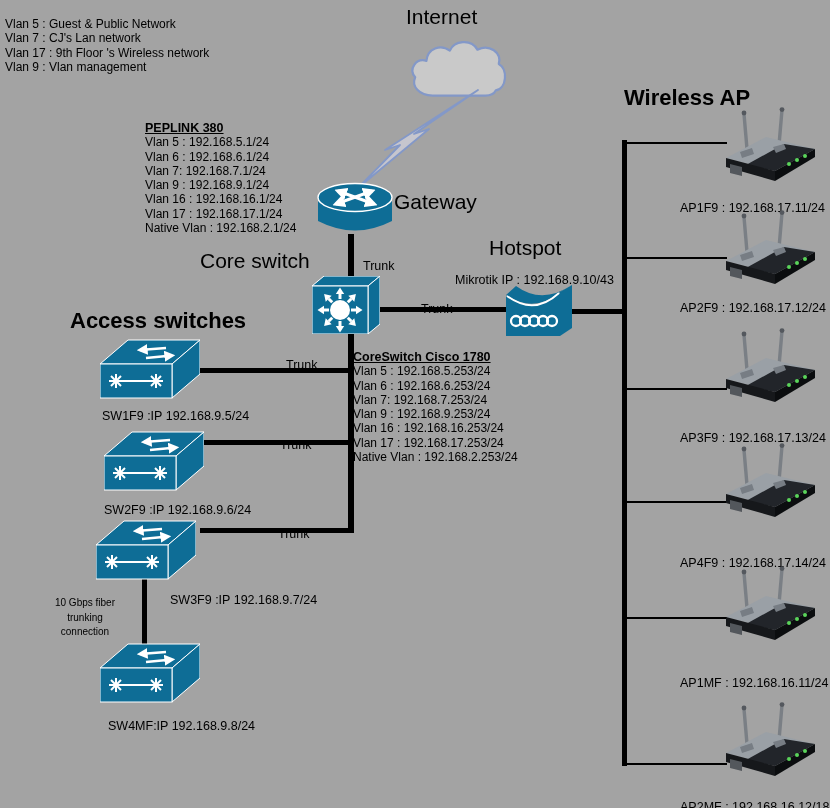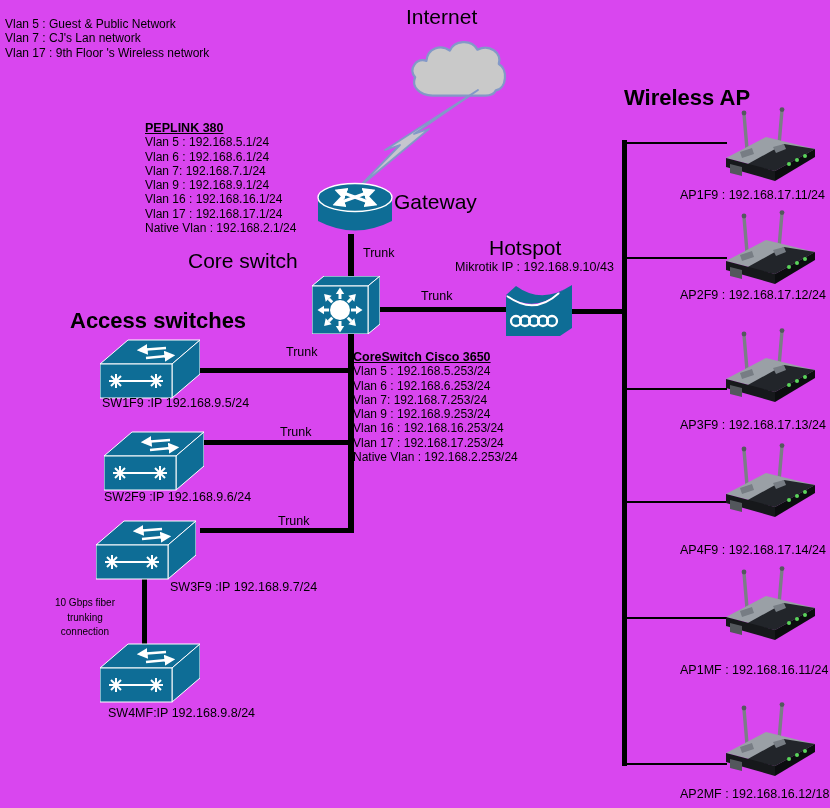--- a/index.html
+++ b/index.html
@@ -1,22 +1,22 @@
 <!DOCTYPE html>
 <html><head>
 <meta charset="utf-8">
 <style>
   html,body{margin:0;padding:0;background:#fff;}
-  #canvas{position:relative;width:830px;height:808px;background:#d946ef;overflow:hidden;
+  #canvas{position:relative;width:830px;height:808px;background:#a3a3a3;overflow:hidden;
           font-family:"Liberation Sans",sans-serif;color:#000;}
   .ln{position:absolute;background:#000;}
   .stub{position:absolute;background:#000;height:2px;}
   .h{position:absolute;font-weight:normal;font-size:21px;white-space:nowrap;}
   .h2{position:absolute;font-weight:bold;font-size:22px;white-space:nowrap;}
-  .small{position:absolute;font-size:12.5px;white-space:nowrap;}
+  .small{position:absolute;font-size:12.5px;white-space:nowrap;margin-top:13px;}
   .info{position:absolute;font-size:12px;line-height:14.3px;white-space:nowrap;}
   .utitle{font-weight:bold;text-decoration:underline;font-size:12.5px;}
   .dev{position:absolute;}
   .fiber{position:absolute;font-size:10px;line-height:14.5px;text-align:center;width:100px;}
 </style>
 </head>
 <body>
 
 <svg style="position:absolute;width:0;height:0" aria-hidden="true">
   <defs>
@@ -77,20 +77,21 @@
   <div class="stub" style="left:625px;top:257px;width:102px"></div>
   <div class="stub" style="left:625px;top:388px;width:102px"></div>
   <div class="stub" style="left:625px;top:501px;width:102px"></div>
   <div class="stub" style="left:625px;top:617px;width:102px"></div>
   <div class="stub" style="left:625px;top:763px;width:102px"></div>
 
   <div class="info" style="left:5px;top:17px">
     <div>Vlan 5 : Guest &amp; Public Network</div>
     <div>Vlan 7 : CJ's Lan network</div>
     <div>Vlan 17 : 9th Floor 's Wireless network</div>
+    <div>Vlan 9 : Vlan management</div>
   </div>
 
   <div class="h" style="left:406px;top:5px">Internet</div>
   <svg class="dev" style="left:406px;top:33px" width="102" height="70" viewBox="0 0 100 68">
     <path d="M78 61 H26 C13 61 5 52 9 43 C2 35 10 24 20 27 C21 15 34 10 43 17 C47 7 64 5 70 16 C82 10 94 19 91 30 C100 35 99 54 88 56 C86 60 82 61 78 61 Z" fill="#c9c9c9" stroke="#8398c8" stroke-width="2.2" stroke-linejoin="round"></path>
   </svg>
   <svg class="dev" style="left:354px;top:88px" width="130" height="104" viewBox="0 0 130 104">
     <polygon points="124,2 60,46 75,41 4,100 46,57 31,62" fill="#c6c6ce" stroke="#8398c8" stroke-width="1.8" stroke-linejoin="round"></polygon>
   </svg>
 
@@ -106,21 +107,21 @@
     <div class="utitle">PEPLINK 380</div>
     <div>Vlan 5 : 192.168.5.1/24</div>
     <div>Vlan 6 : 192.168.6.1/24</div>
     <div>Vlan 7: 192.168.7.1/24</div>
     <div>Vlan 9 : 192.168.9.1/24</div>
     <div>Vlan 16 : 192.168.16.1/24</div>
     <div>Vlan 17 : 192.168.17.1/24</div>
     <div>Native Vlan : 192.168.2.1/24</div>
   </div>
 
-  <div class="h" style="left:188px;top:249px">Core switch</div>
+  <div class="h" style="left:200px;top:249px">Core switch</div>
   <div class="small" style="left:363px;top:246px">Trunk</div>
   <svg class="dev" style="left:312px;top:276px" width="68" height="58" viewBox="0 0 68 58">
     <polygon points="0,10 12,0 68,0 56,10" fill="#0e6d96" stroke="#fff" stroke-width="1"></polygon>
     <polygon points="56,10 68,0 68,48 56,58" fill="#0e6d96" stroke="#fff" stroke-width="1"></polygon>
     <rect x="0" y="10" width="56" height="48" fill="#0e6d96" stroke="#fff" stroke-width="1"></rect>
     <circle cx="28" cy="34" r="10" fill="#fff"></circle>
     <g id="csa">
         <line x1="28" y1="23" x2="28" y2="18" stroke="#fff" stroke-width="3"></line>
         <polygon points="23.8,18 32.2,18 28,11.5" fill="#fff"></polygon>
       </g>
@@ -128,21 +129,21 @@
     <use href="#csa" transform="rotate(90,28,34)"></use>
     <use href="#csa" transform="rotate(135,28,34)"></use>
     <use href="#csa" transform="rotate(180,28,34)"></use>
     <use href="#csa" transform="rotate(225,28,34)"></use>
     <use href="#csa" transform="rotate(270,28,34)"></use>
     <use href="#csa" transform="rotate(315,28,34)"></use>
   </svg>
   <div class="small" style="left:421px;top:289px">Trunk</div>
 
   <div class="info" style="left:353px;top:350px">
-    <div class="utitle">CoreSwitch Cisco 3650</div>
+    <div class="utitle">CoreSwitch Cisco 1780</div>
     <div>Vlan 5 : 192.168.5.253/24</div>
     <div>Vlan 6 : 192.168.6.253/24</div>
     <div>Vlan 7: 192.168.7.253/24</div>
     <div>Vlan 9 : 192.168.9.253/24</div>
     <div>Vlan 16 : 192.168.16.253/24</div>
     <div>Vlan 17 : 192.168.17.253/24</div>
     <div>Native Vlan : 192.168.2.253/24</div>
   </div>
 
   <div class="h" style="left:489px;top:236px">Hotspot</div>

